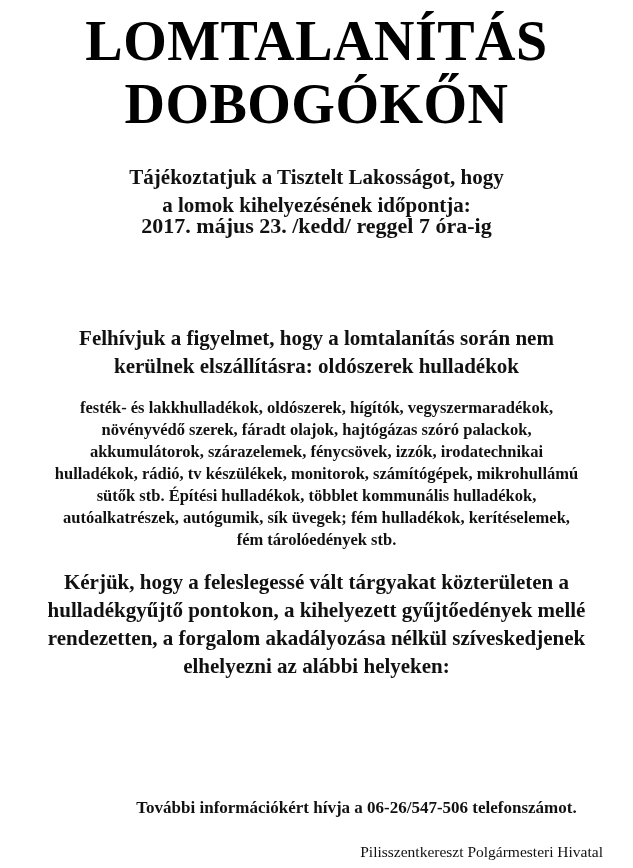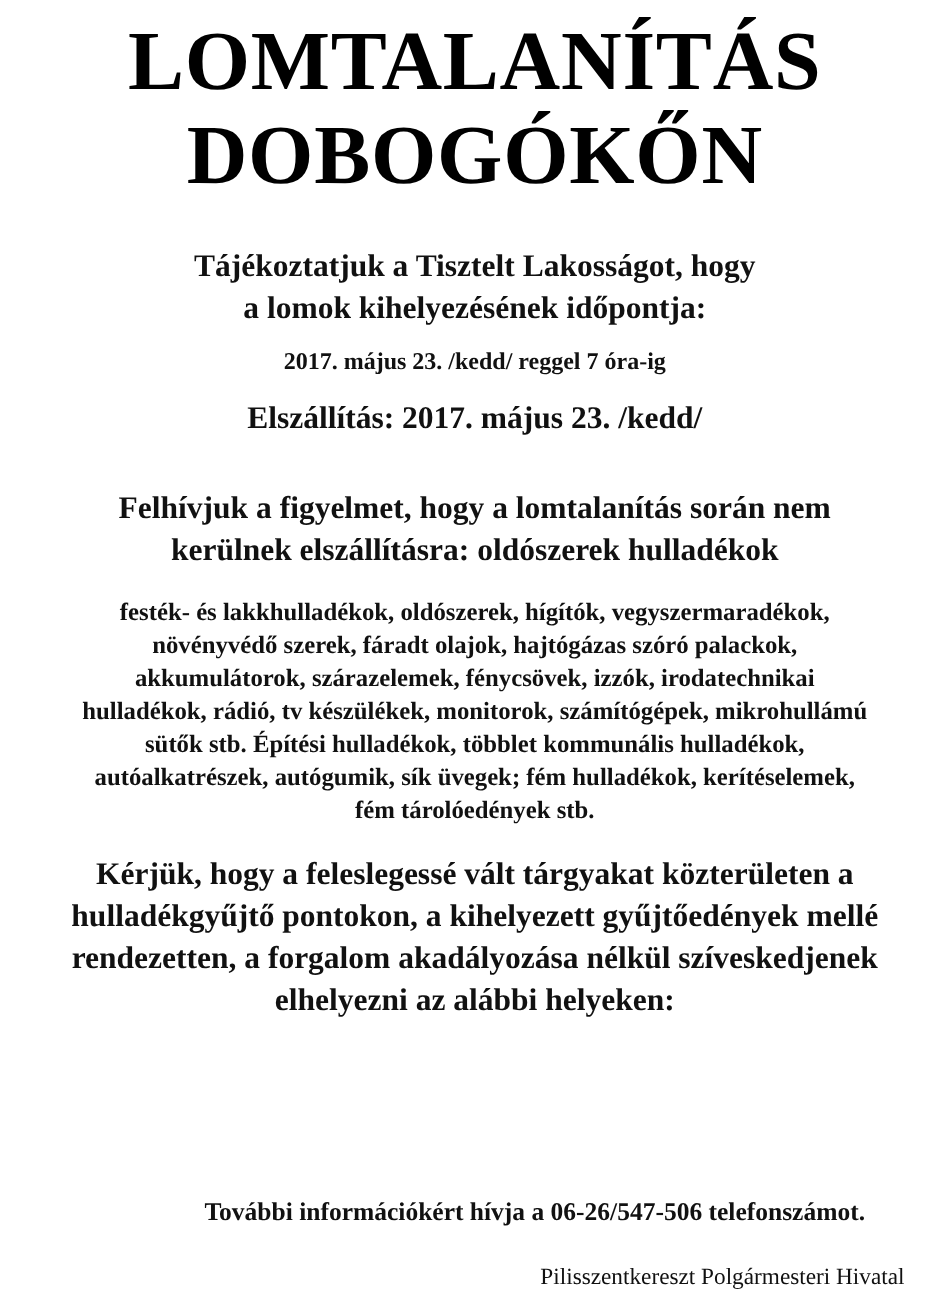--- a/index.html
+++ b/index.html
@@ -38,22 +38,22 @@
       left: 0; width: 633px;
       text-align: center;
       font-weight: bold;
     }
     .intro {
       top: 163px;
       font-size: 21px;
       line-height: 28px;
     }
     .date {
-      top: 228px;
-      font-size: 16px;
+      top: 212px;
+      font-size: 22px;
       line-height: 28px;
     }
     .transport {
       top: 264px;
       font-size: 21px;
       line-height: 28px;
       font-weight: bold;
     }
     .warning {
       top: 324px;
@@ -105,21 +105,20 @@
   <div class="title t1">LOMTALANÍTÁS</div>
   <div class="title t2">DOBOGÓKŐN</div>
 
   <div class="center intro">
     <span class="line">Tájékoztatjuk a Tisztelt Lakosságot, hogy</span>
     <span class="line">a lomok kihelyezésének időpontja:</span>
   </div>
 
   <div class="center date">2017. május 23. /kedd/ reggel 7 óra-ig</div>
 
-  <div class="center transport">Elszállítás: 2017. május 23. /kedd/</div>
 
   <div class="center warning">
     <span class="line">Felhívjuk a figyelmet, hogy a lomtalanítás során nem</span>
     <span class="line">kerülnek elszállításra: oldószerek hulladékok</span>
   </div>
 
   <div class="center list">
     <span class="line">festék- és lakkhulladékok, oldószerek, hígítók, vegyszermaradékok,</span>
     <span class="line">növényvédő szerek, fáradt olajok, hajtógázas szóró palackok,</span>
     <span class="line">akkumulátorok, szárazelemek, fénycsövek, izzók, irodatechnikai</span>

